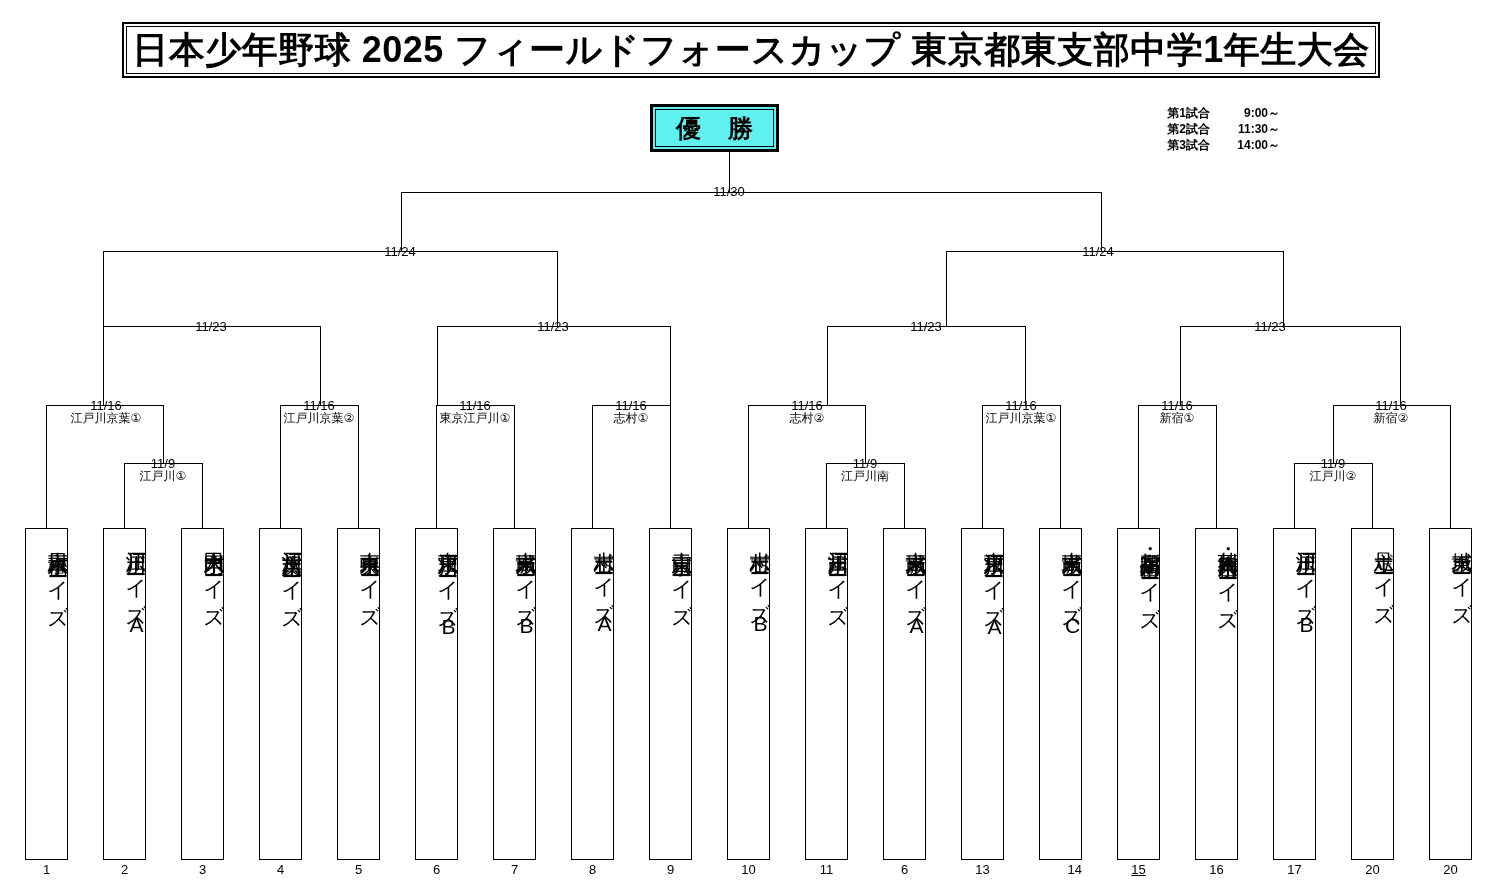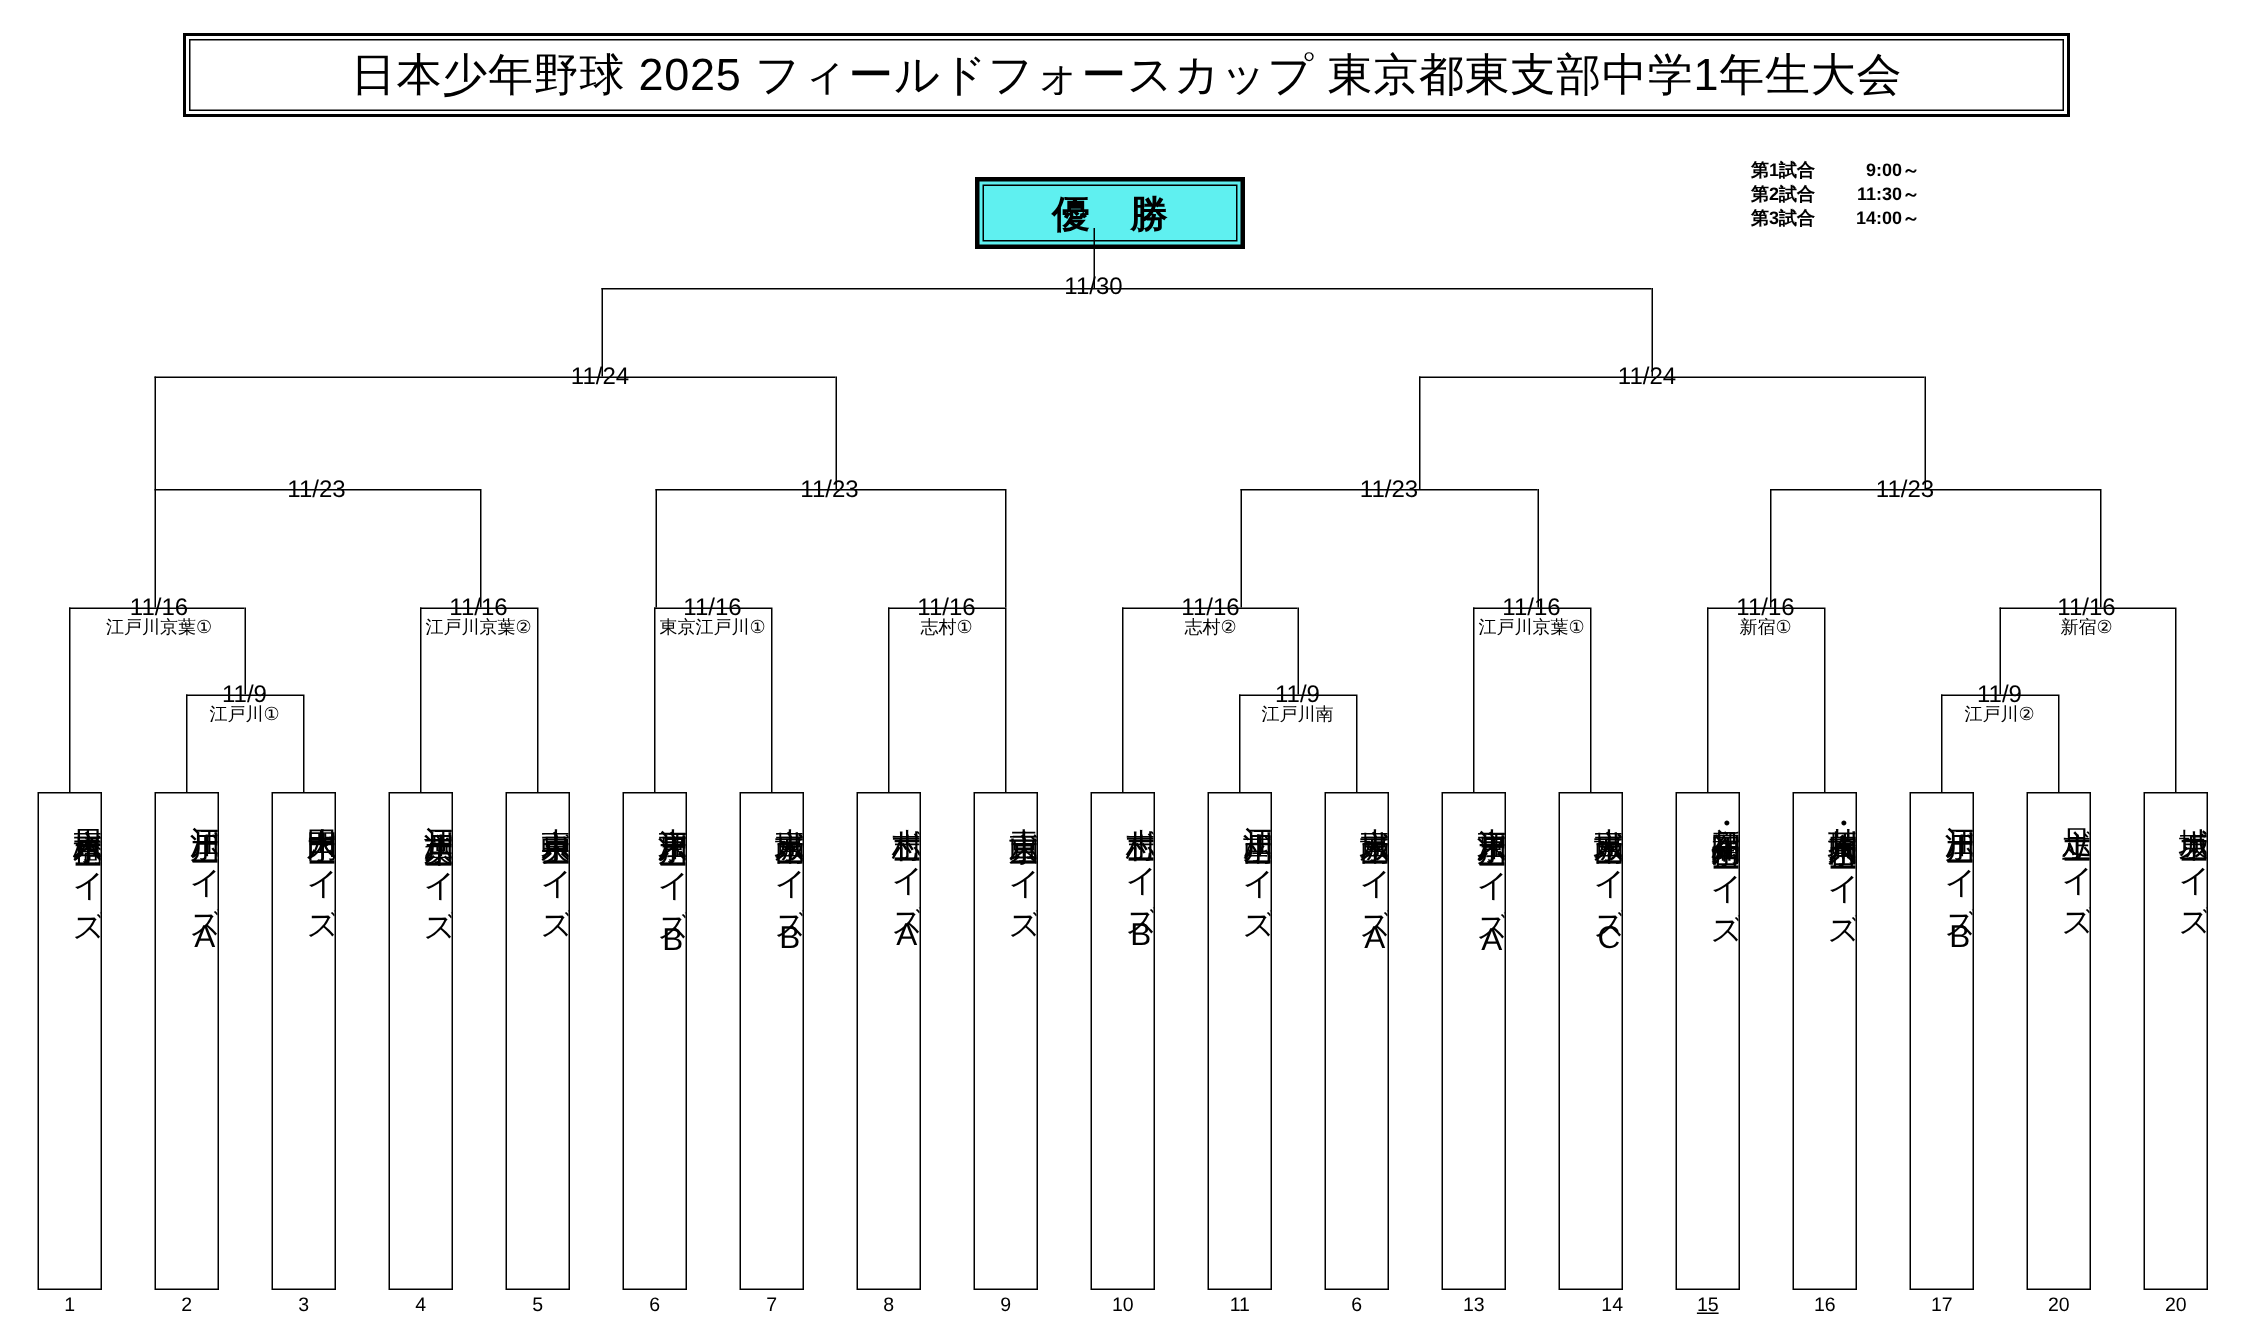--- a/index.html
+++ b/index.html
@@ -5,45 +5,45 @@
   html,body{margin:0;padding:0;background:#ffffff;}
   body{width:1503px;height:880px;position:relative;overflow:hidden;
        font-family:"Liberation Sans","DejaVu Sans",sans-serif;color:#000;}
 
   
   #title-bar{position:absolute;left:122px;top:22px;width:1258px;height:56px;
              border:2px solid #000;box-sizing:border-box;background:#fff;}
   #title-bar .inner{position:absolute;left:2px;top:2px;right:2px;bottom:2px;
              border:1px solid #000;box-sizing:border-box;display:flex;
              align-items:center;justify-content:center;}
-  #title-text{font-size:30px;font-weight:normal;letter-spacing:0.5px;white-space:nowrap;}
-
-  
-  #champion-box{position:absolute;left:650px;top:104px;width:180px;height:48px;
-                background:#5ff0f0;border:3px solid #000;box-sizing:border-box;margin-top:14px;}
+  #title-text{font-size:36px;font-weight:bold;letter-spacing:0.5px;white-space:nowrap;}
+
+  
+  #champion-box{position:absolute;left:650px;top:104px;width:129px;height:48px;
+                background:#5ff0f0;border:3px solid #000;box-sizing:border-box;}
   #champion-box .inner2{position:absolute;left:2px;top:2px;right:2px;bottom:2px;
                 border:1px solid #000;box-sizing:border-box;display:flex;
                 align-items:center;justify-content:center;}
   #champion-text{font-size:25px;font-weight:bold;letter-spacing:10px;
                  text-indent:10px;white-space:nowrap;}
 
   
   #schedule{position:absolute;left:1130px;top:105px;font-size:12px;font-weight:bold;
             line-height:16px;}
   #schedule .row{display:flex;white-space:nowrap;}
   #schedule .lbl{width:80px;text-align:right;}
   #schedule .tm{width:70px;text-align:right;}
 
   
   .h-line{position:absolute;height:0;border-top:1.6px solid #000;}
   .v-line{position:absolute;width:0;border-left:1.6px solid #000;}
 
   .rung-label{position:absolute;text-align:center;white-space:nowrap;
               line-height:13px;}
-  .rung-label .date{font-size:16px;display:block;}
+  .rung-label .date{font-size:13px;display:block;}
   .rung-label .venue{font-size:12px;display:block;}
 
   
   .team-box{position:absolute;top:528px;width:43px;height:332px;
             border:1.4px solid #000;box-sizing:border-box;background:#fff;
             overflow:hidden;}
   .team-name{position:absolute;top:6px;left:0;width:43px;
              writing-mode:vertical-rl;text-orientation:upright;
              font-size:21px;line-height:22px;letter-spacing:1px;
              white-space:nowrap;}

